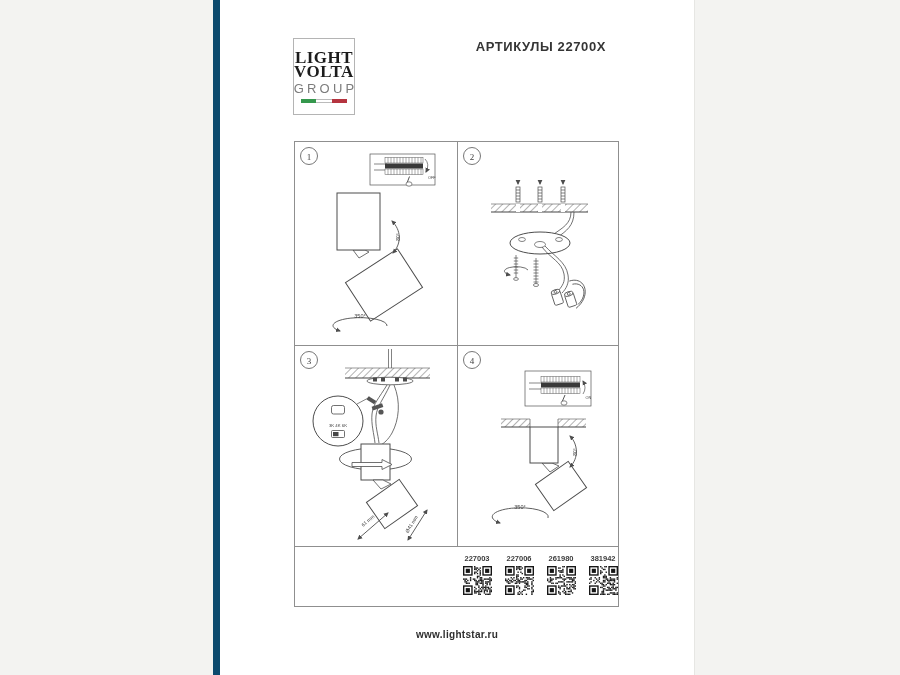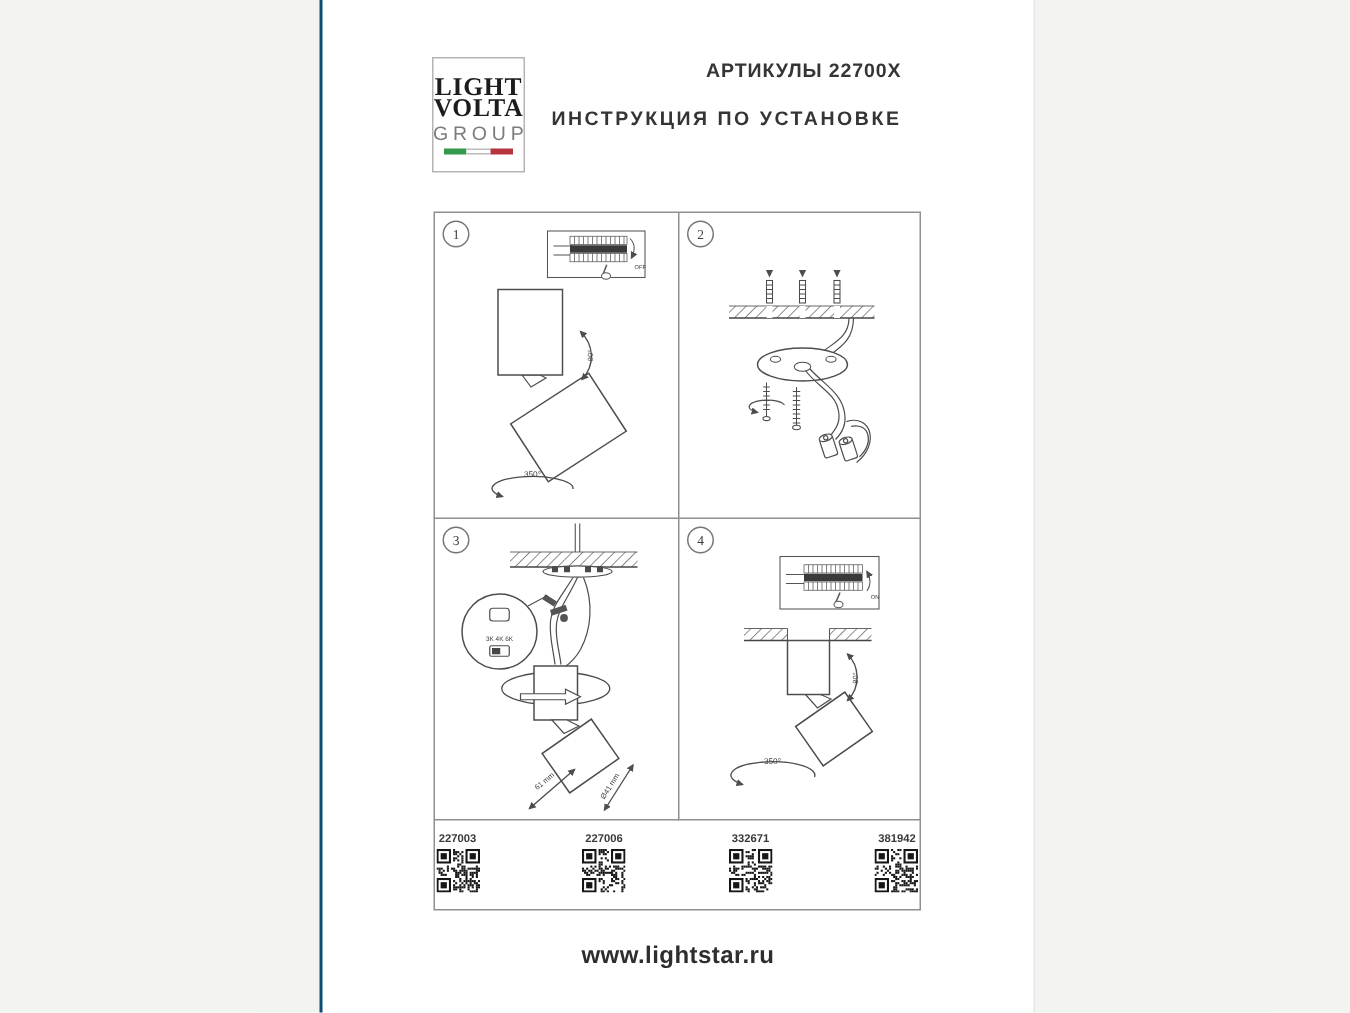--- a/index.html
+++ b/index.html
@@ -4,21 +4,21 @@
 <style>
   html,body{margin:0;padding:0;}
   body{
     width:900px;height:675px;position:relative;
     background:#f3f3f1;
     font-family:"Liberation Sans", sans-serif;
     color:#333;overflow:hidden;
   }
   .page{
     position:absolute;left:213px;top:0;width:474px;height:675px;
-    background:#ffffff;border-left:2px solid #0c4a6e;border-right:1px solid #e6e6e3;
+    background:#ffffff;border-left:7px solid #0c4a6e;border-right:1px solid #e6e6e3;
   }
   
   .logo-box{
     position:absolute;left:73px;top:38px;width:60px;height:75px;
     border:1px solid #b4b4b4;background:#fff;
     display:flex;flex-direction:column;align-items:center;justify-content:center;
   }
   .logo-word{
     font-family:"Liberation Serif", serif;font-weight:700;
     font-size:17px;line-height:14px;color:#1c1c1c;letter-spacing:.5px;
@@ -43,53 +43,52 @@
     position:absolute;left:74px;top:141px;width:325px;height:466px;
     border:1px solid #8f8f8f;box-sizing:border-box;background:#fff;
   }
   .cell{position:absolute;box-sizing:border-box;}
   .c1{left:0;top:0;width:162.5px;height:204px;border-right:1px solid #8f8f8f;border-bottom:1px solid #8f8f8f;}
   .c2{left:162.5px;top:0;width:161.5px;height:204px;border-bottom:1px solid #8f8f8f;}
   .c3{left:0;top:204px;width:162.5px;height:201px;border-right:1px solid #8f8f8f;border-bottom:1px solid #8f8f8f;}
   .c4{left:162.5px;top:204px;width:161.5px;height:201px;border-bottom:1px solid #8f8f8f;}
   .qr-row{
     position:absolute;left:0;top:405px;width:323px;height:59px;
-    display:flex;justify-content:space-between;gap:28px;padding-top:7px;box-sizing:border-box;
+    display:flex;justify-content:flex-end;gap:12px;padding-top:7px;box-sizing:border-box;
   }
   .qr-item{width:30px;text-align:center;}
   .qr-label{font-size:7.5px;font-weight:700;color:#3a3a3a;line-height:10px;white-space:nowrap;}
   .qr-item svg{display:block;margin:2px auto 0;}
   svg{display:block;}
   svg text{font-family:"Liberation Sans", sans-serif;fill:#3f3f3f;}
   .sn{font-family:"Liberation Serif", serif;font-size:9px;}
   
   .footer{
     position:absolute;left:0;top:629px;width:100%;text-align:center;
-    font-weight:700;font-size:16px;letter-spacing:.3px;color:#2e2e2e;
+    font-weight:700;font-size:10px;letter-spacing:.3px;color:#2e2e2e;
   }
 </style>
 </head>
 <body>
 
 <div class="page">
 
   <div class="logo-box">
     <div class="logo-word">LIGHT</div>
     <div class="logo-word">VOLTA</div>
     <div class="logo-group">GROUP</div>
     <div class="logo-flag">
       <span style="background: rgb(53, 152, 77);"></span>
       <span class="flag-mid" style="background: rgb(255, 255, 255);"></span>
       <span style="background: rgb(181, 52, 63);"></span>
     </div>
   </div>
 
   <div class="head-text">
     <div class="ht2">АРТИКУЛЫ 22700X</div>
-    <div class="ht3">ИНСТРУКЦИЯ ПО УСТАНОВКЕ</div>
   </div>
 
   <div class="grid">
 
     <div class="cell c1">
       <svg width="162" height="203" viewBox="0 0 162 203">
         <defs>
           <marker id="p1a" markerWidth="7" markerHeight="7" refX="4" refY="3" orient="auto-start-reverse" markerUnits="userSpaceOnUse">
             <path d="M0,0.6 L5,3 L0,5.4 Z" fill="#4d4d4d"></path>
           </marker>
@@ -586,21 +585,21 @@
             <rect x="26.238095238095237" y="27.61904761904762" width="1.380952380952381" height="1.380952380952381" fill="#161616"></rect>
             <rect x="0.6904761904761905" y="0.6904761904761905" width="8.285714285714285" height="8.285714285714285" fill="none" stroke="#161616" stroke-width="1.380952380952381"></rect>
             <rect x="2.761904761904762" y="2.761904761904762" width="4.142857142857142" height="4.142857142857142" fill="#161616"></rect>
             <rect x="20.023809523809522" y="0.6904761904761905" width="8.285714285714285" height="8.285714285714285" fill="none" stroke="#161616" stroke-width="1.380952380952381"></rect>
             <rect x="22.095238095238095" y="2.761904761904762" width="4.142857142857142" height="4.142857142857142" fill="#161616"></rect>
             <rect x="0.6904761904761905" y="20.023809523809522" width="8.285714285714285" height="8.285714285714285" fill="none" stroke="#161616" stroke-width="1.380952380952381"></rect>
             <rect x="2.761904761904762" y="22.095238095238095" width="4.142857142857142" height="4.142857142857142" fill="#161616"></rect>
           </svg>
       </div>
       <div class="qr-item">
-        <div class="qr-label">332671</div>
+        <div class="qr-label">261980</div>
         <svg width="29" height="29" viewBox="0 0 29 29">
             <rect x="15.19047619047619" y="0" width="1.380952380952381" height="1.380952380952381" fill="#161616"></rect>
             <rect x="16.57142857142857" y="0" width="1.380952380952381" height="1.380952380952381" fill="#161616"></rect>
             <rect x="11.047619047619047" y="1.380952380952381" width="1.380952380952381" height="1.380952380952381" fill="#161616"></rect>
             <rect x="12.428571428571429" y="1.380952380952381" width="1.380952380952381" height="1.380952380952381" fill="#161616"></rect>
             <rect x="15.19047619047619" y="2.761904761904762" width="1.380952380952381" height="1.380952380952381" fill="#161616"></rect>
             <rect x="11.047619047619047" y="4.142857142857142" width="1.380952380952381" height="1.380952380952381" fill="#161616"></rect>
             <rect x="12.428571428571429" y="4.142857142857142" width="1.380952380952381" height="1.380952380952381" fill="#161616"></rect>
             <rect x="13.80952380952381" y="4.142857142857142" width="1.380952380952381" height="1.380952380952381" fill="#161616"></rect>
             <rect x="15.19047619047619" y="4.142857142857142" width="1.380952380952381" height="1.380952380952381" fill="#161616"></rect>

